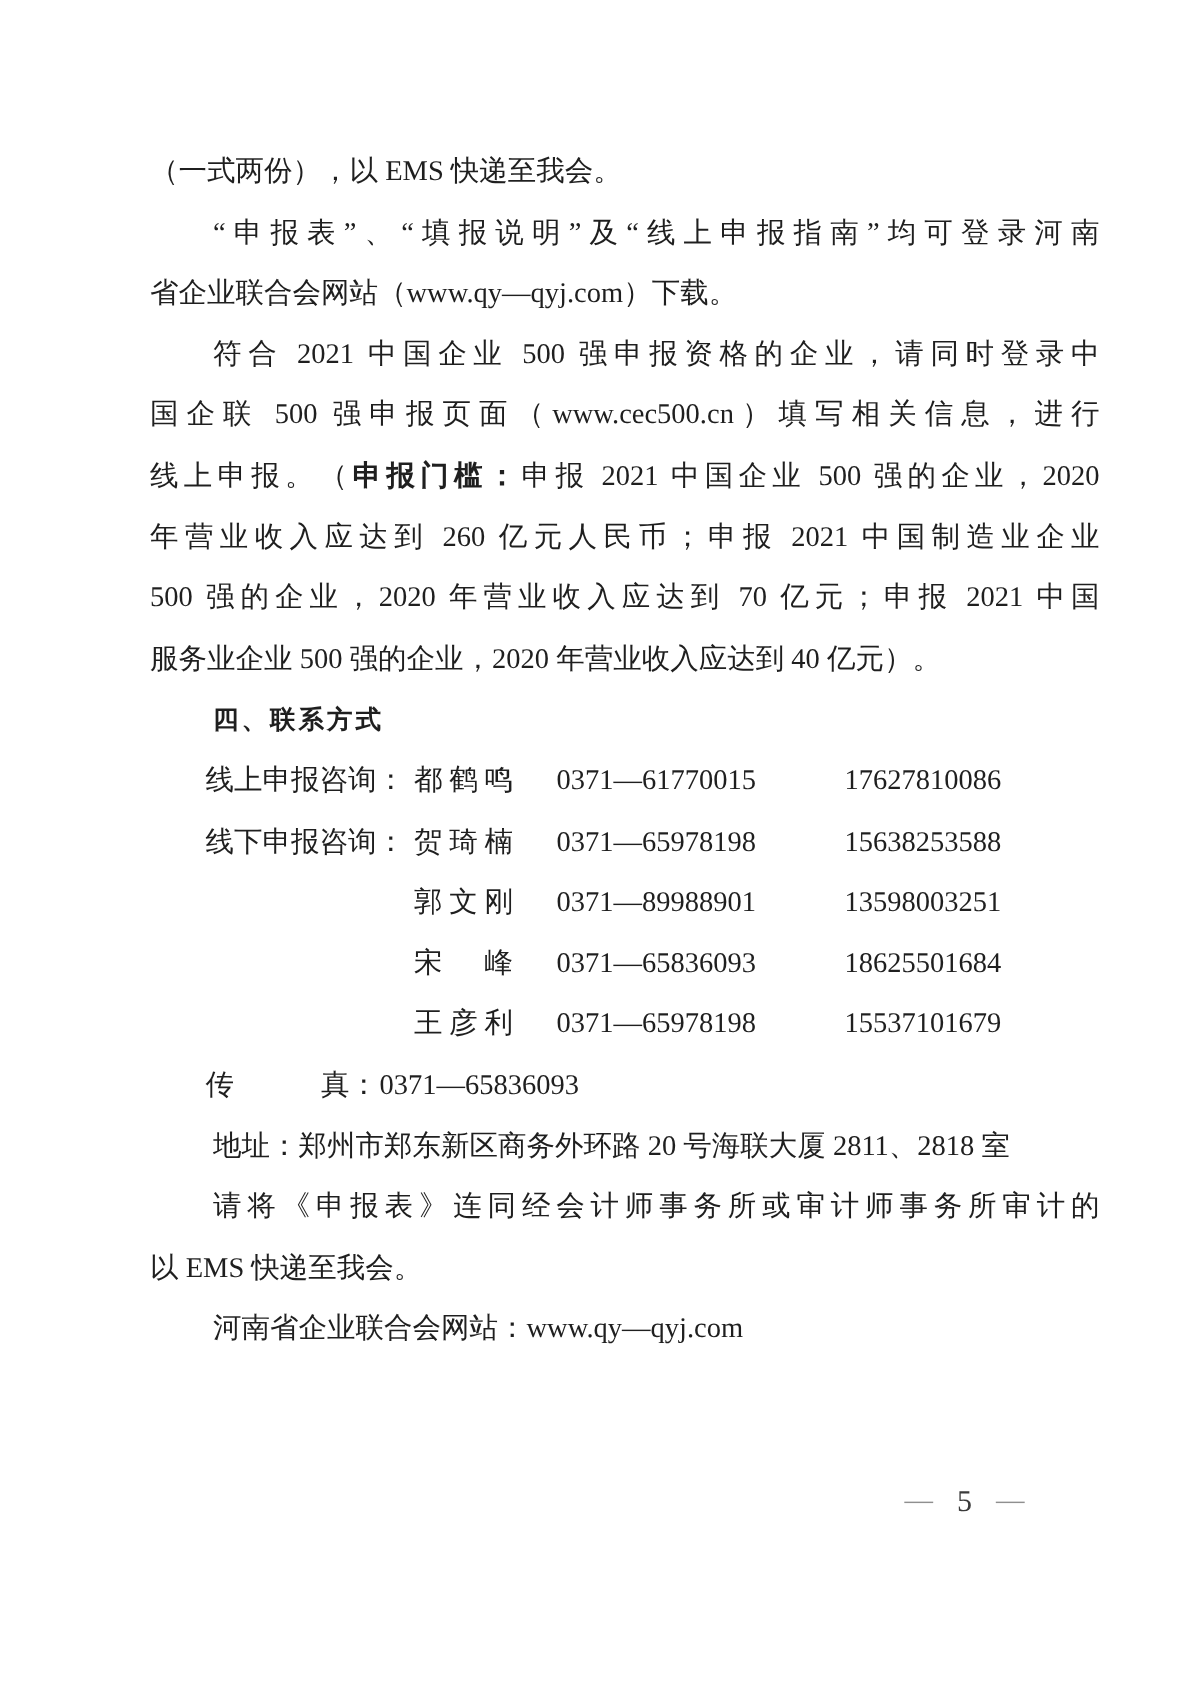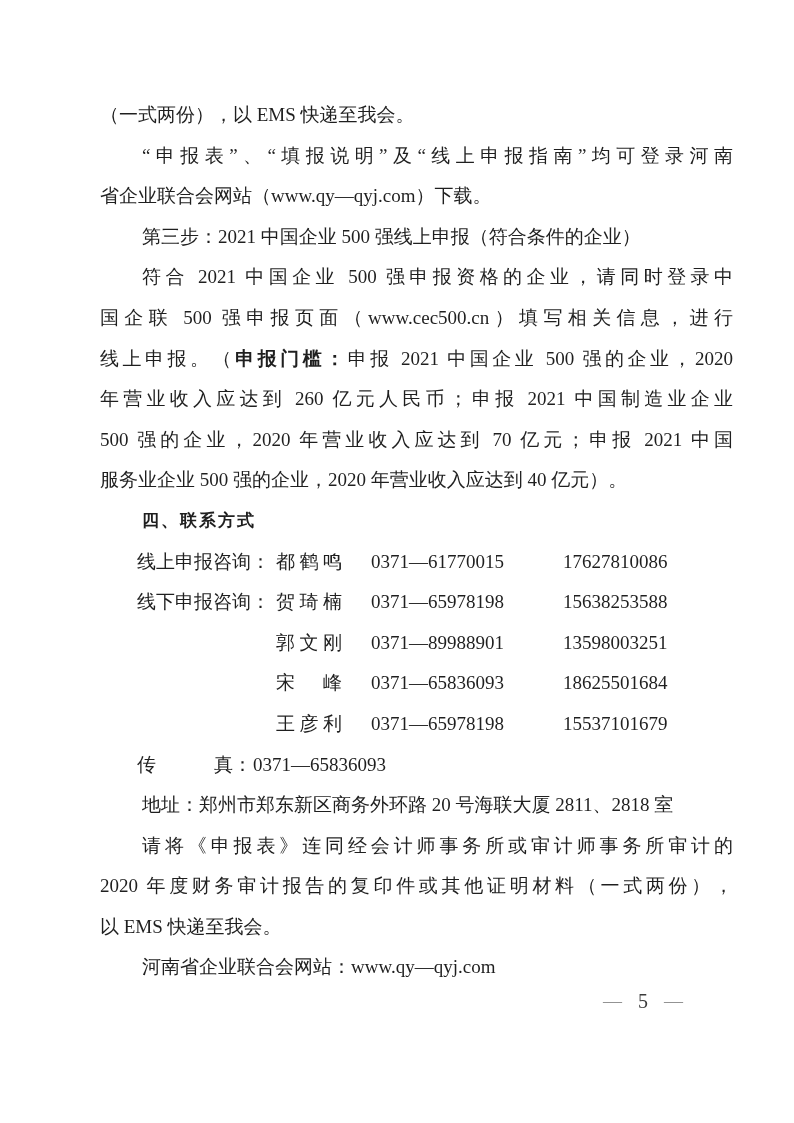--- a/index.html
+++ b/index.html
@@ -63,21 +63,20 @@
   .footer .num  { color: #3a3a3a; font-size: 20px; }
 </style>
 </head>
 <body>
 
 <div class="page">
   <div class="doc-body">
       <div class="line">（一式两份），以 EMS 快递至我会。</div>
       <div class="line indent justify">“申报表”、“填报说明”及“线上申报指南”均可登录河南</div>
       <div class="line">省企业联合会网站（www.qy—qyj.com）下载。</div>
-      <div class="line indent">第三步：2021 中国企业 500 强线上申报（符合条件的企业）</div>
       <div class="line indent justify">符合 2021 中国企业 500 强申报资格的企业，请同时登录中</div>
       <div class="line justify">国企联 500 强申报页面（www.cec500.cn）填写相关信息，进行</div>
       <div class="line justify"><span>线上申报。（</span><span class="bold">申报门槛：</span><span>申报 2021 中国企业 500 强的企业，2020</span></div>
       <div class="line justify">年营业收入应达到 260 亿元人民币；申报 2021 中国制造业企业</div>
       <div class="line justify">500 强的企业，2020 年营业收入应达到 70 亿元；申报 2021 中国</div>
       <div class="line">服务业企业 500 强的企业，2020 年营业收入应达到 40 亿元）。</div>
       <div class="line heading indent">四、联系方式</div>
       <div class="line contact-row">
         <span class="c-label">线上申报咨询：</span>
         <span class="c-name">都鹤鸣</span>
@@ -108,21 +107,20 @@
         <span class="c-phone">0371—65978198</span>
         <span class="c-mobile">15537101679</span>
       </div>
       <div class="line fax-row">
         <span class="fax-label">传真</span>
         <span class="fax-colon">：</span>
         <span class="fax-value">0371—65836093</span>
       </div>
       <div class="line indent">地址：郑州市郑东新区商务外环路 20 号海联大厦 2811、2818 室</div>
       <div class="line indent justify">请将《申报表》连同经会计师事务所或审计师事务所审计的</div>
-      <div class="line justify">2020 年度财务审计报告的复印件或其他证明材料（一式两份），</div>
       <div class="line">以 EMS 快递至我会。</div>
       <div class="line indent">河南省企业联合会网站：www.qy—qyj.com</div>
     </div>
   <div class="footer">
     <span class="dash">—</span>
     <span class="num">5</span>
     <span class="dash">—</span>
   </div>
 </div>
 

